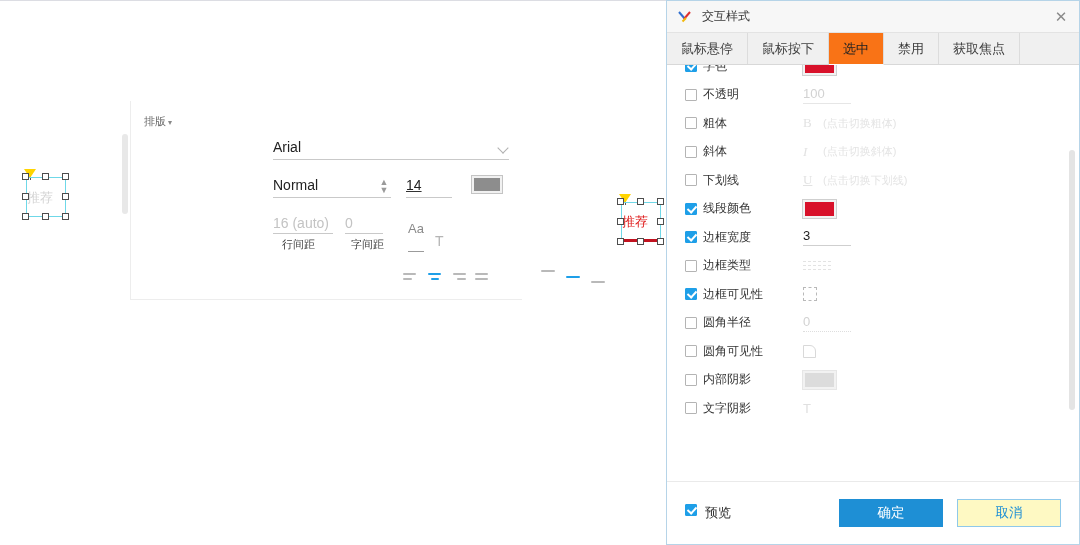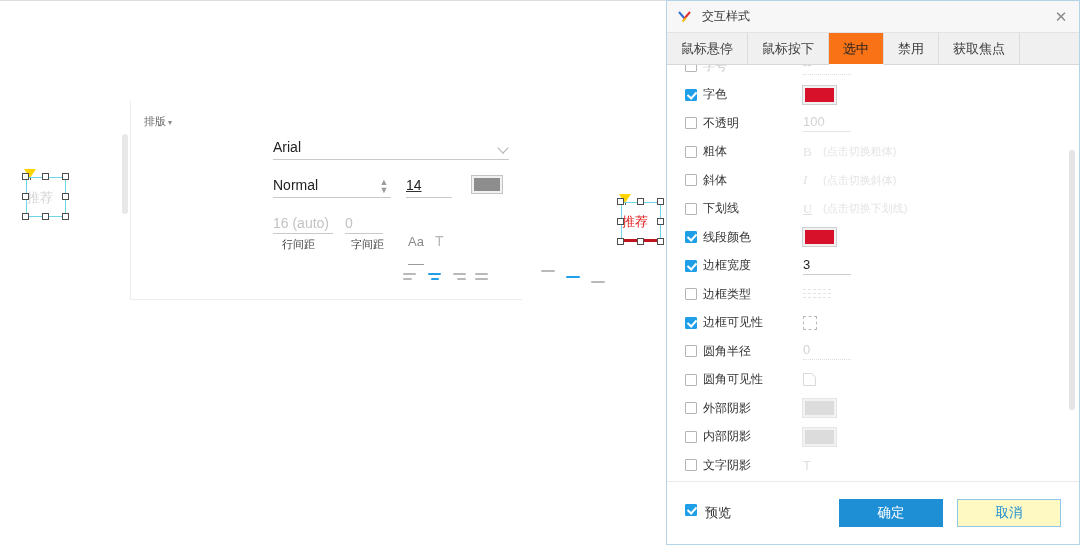--- a/index.html
+++ b/index.html
@@ -113,21 +113,21 @@
   }
   #field-lineheight { left: 143px; top: 111px; width: 60px; height: 22px; }
   #field-letterspacing { left: 215px; top: 111px; width: 38px; height: 22px; }
   .lp-sublabel {
     position: absolute; font-size: 11px; color: #444; top: 136px;
   }
   #label-lineheight { left: 152px; }
   #label-letterspacing { left: 221px; }
 
   #icon-case {
-    position: absolute; left: 278px; top: 133px;
+    position: absolute; left: 278px; top: 120px;
     font-size: 13px; color: #8a8a8a; border-bottom: 1px solid #9b9b9b;
     line-height: 15px; padding-bottom: 15px;
   }
   #icon-textstyle {
     position: absolute; left: 305px; top: 132px;
     font-size: 14px; color: #b5b5b5; line-height: 16px;
   }
 
   .align-row { position: absolute; top: 169px; display: flex; gap: 9px; }
   #align-h { left: 273px; }
@@ -411,29 +411,20 @@
         <span>禁用</span>
       </div>
     <div class="tab">
         <span>获取焦点</span>
       </div>
   </div>
 
   <div id="prop-scroll">
     <div id="prop-list">
 
-      <div class="prop-row">
-        <div class="prop-left">
-          <span class="cb"></span>
-          <span class="prop-label dim">字号</span>
-        </div>
-        <div class="prop-right">
-          <span class="numfield ghost dotted">--</span>
-        </div>
-      </div>
 
       <div class="prop-row">
         <div class="prop-left">
           <span class="cb checked"></span>
           <span class="prop-label">字色</span>
         </div>
         <div class="prop-right">
             <span class="sw sw-red"></span>
           </div>
       </div>
@@ -538,29 +529,20 @@
       <div class="prop-row">
         <div class="prop-left">
           <span class="cb"></span>
           <span class="prop-label">圆角可见性</span>
         </div>
         <div class="prop-right">
             <span class="ico-corner"></span>
           </div>
       </div>
 
-      <div class="prop-row">
-        <div class="prop-left">
-          <span class="cb"></span>
-          <span class="prop-label">外部阴影</span>
-        </div>
-        <div class="prop-right">
-            <span class="sw sw-grey"></span>
-          </div>
-      </div>
 
       <div class="prop-row">
         <div class="prop-left">
           <span class="cb"></span>
           <span class="prop-label">内部阴影</span>
         </div>
         <div class="prop-right">
             <span class="sw sw-grey"></span>
           </div>
       </div>

